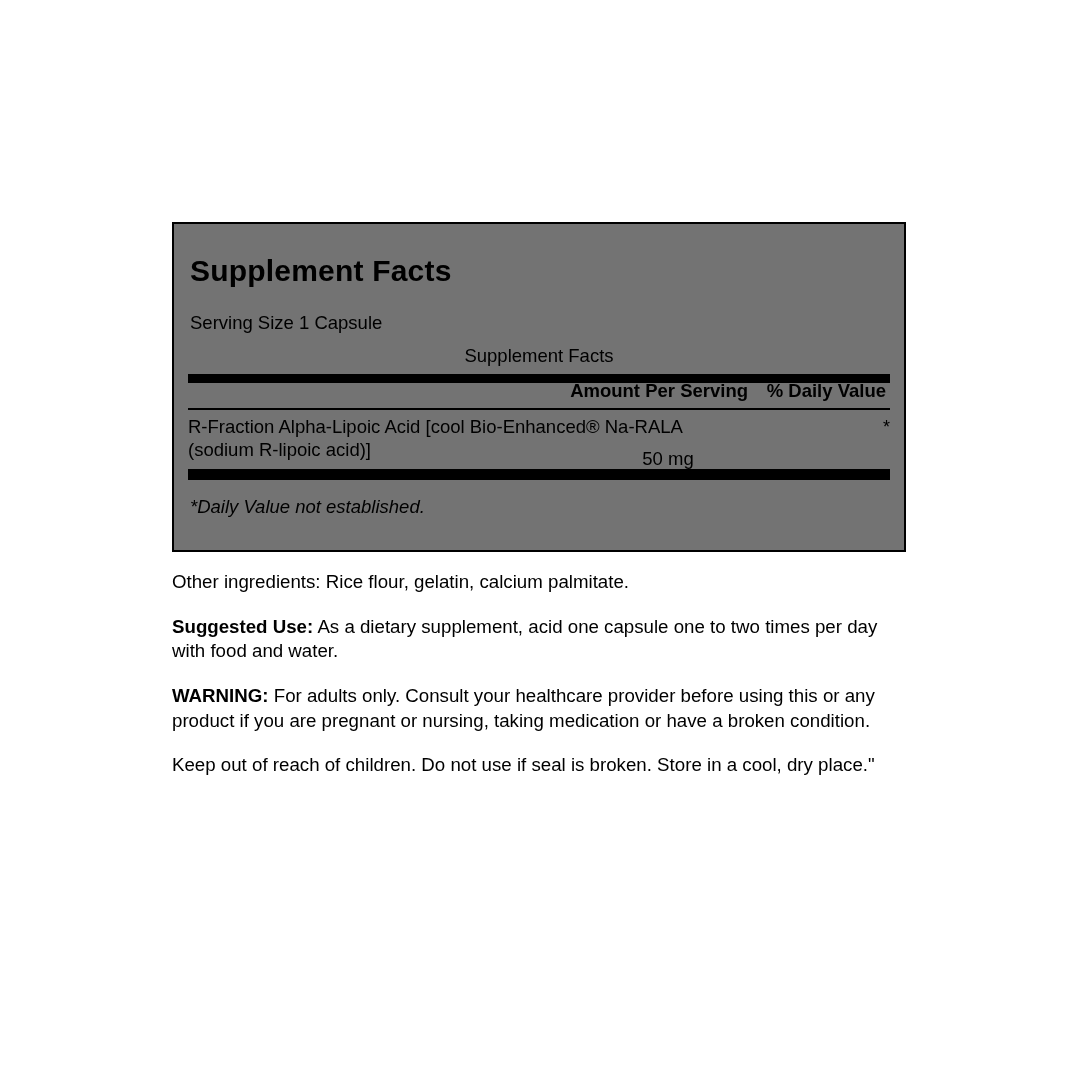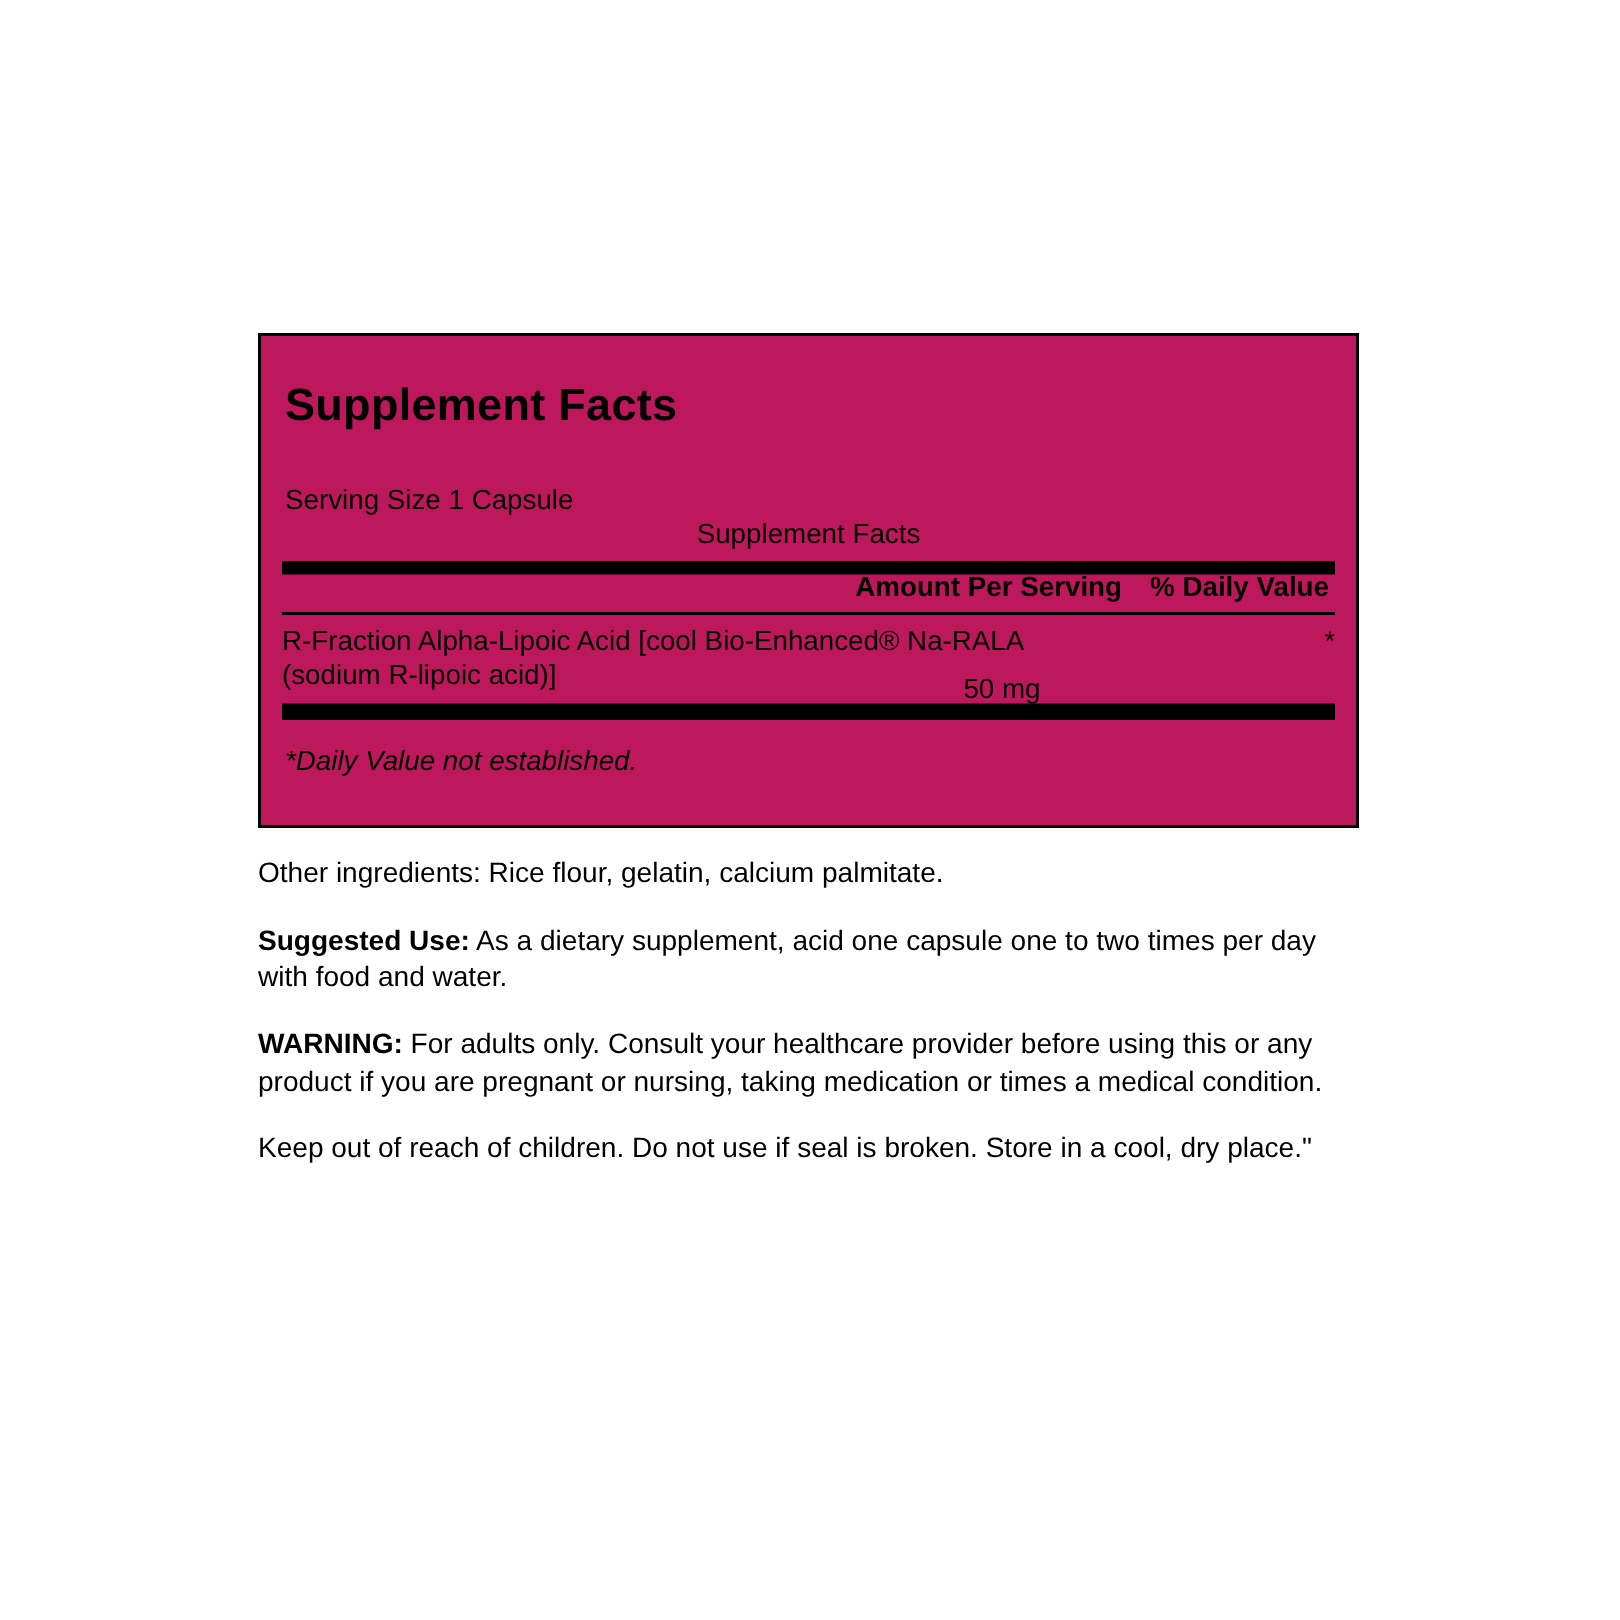--- a/index.html
+++ b/index.html
@@ -26,40 +26,39 @@
 
   
   .facts-panel {
     position: absolute;
     left: 172px;
     top: 222px;
     width: 734px;
     height: 330px;
     border: 2px solid #000000;
     box-sizing: border-box;
-    background: #be185d;
+    background: #737373;
   }
 
   .facts-title {
     position: absolute;
     left: 16px;
     top: 30px;
     font-size: 30px;
     font-weight: bold;
     letter-spacing: 0.2px;
     line-height: 1.1;
   }
 
   .serving-size {
     position: absolute;
     left: 16px;
     top: 88px;
     font-size: 18.5px;
     line-height: 1.2;
-    margin-top: 10px;
   }
 
   .facts-subtitle {
     position: absolute;
     left: 0;
     top: 121px;
     width: 100%;
     text-align: center;
     font-size: 18.5px;
     line-height: 1.2;
@@ -187,20 +186,20 @@
     <div class="footnote">*Daily Value not established.</div>
 
   </div>
 
   <div class="body-text">
 
     <p class="para">Other ingredients: Rice flour, gelatin, calcium palmitate.</p>
 
     <p class="para"><span class="lead">Suggested Use:</span><span> As a dietary supplement, acid one capsule one to two times per day with food and water.</span></p>
 
-    <p class="para"><span class="lead">WARNING:</span><span> For adults only. Consult your healthcare provider before using this or any product if you are pregnant or nursing, taking medication or times a medical condition.</span></p>
+    <p class="para"><span class="lead">WARNING:</span><span> For adults only. Consult your healthcare provider before using this or any product if you are pregnant or nursing, taking medication or have a broken condition.</span></p>
 
     <p class="para">Keep out of reach of children. Do not use if seal is broken. Store in a cool, dry place."</p>
 
 
   </div>
 
 </div>
 
 </body></html>

